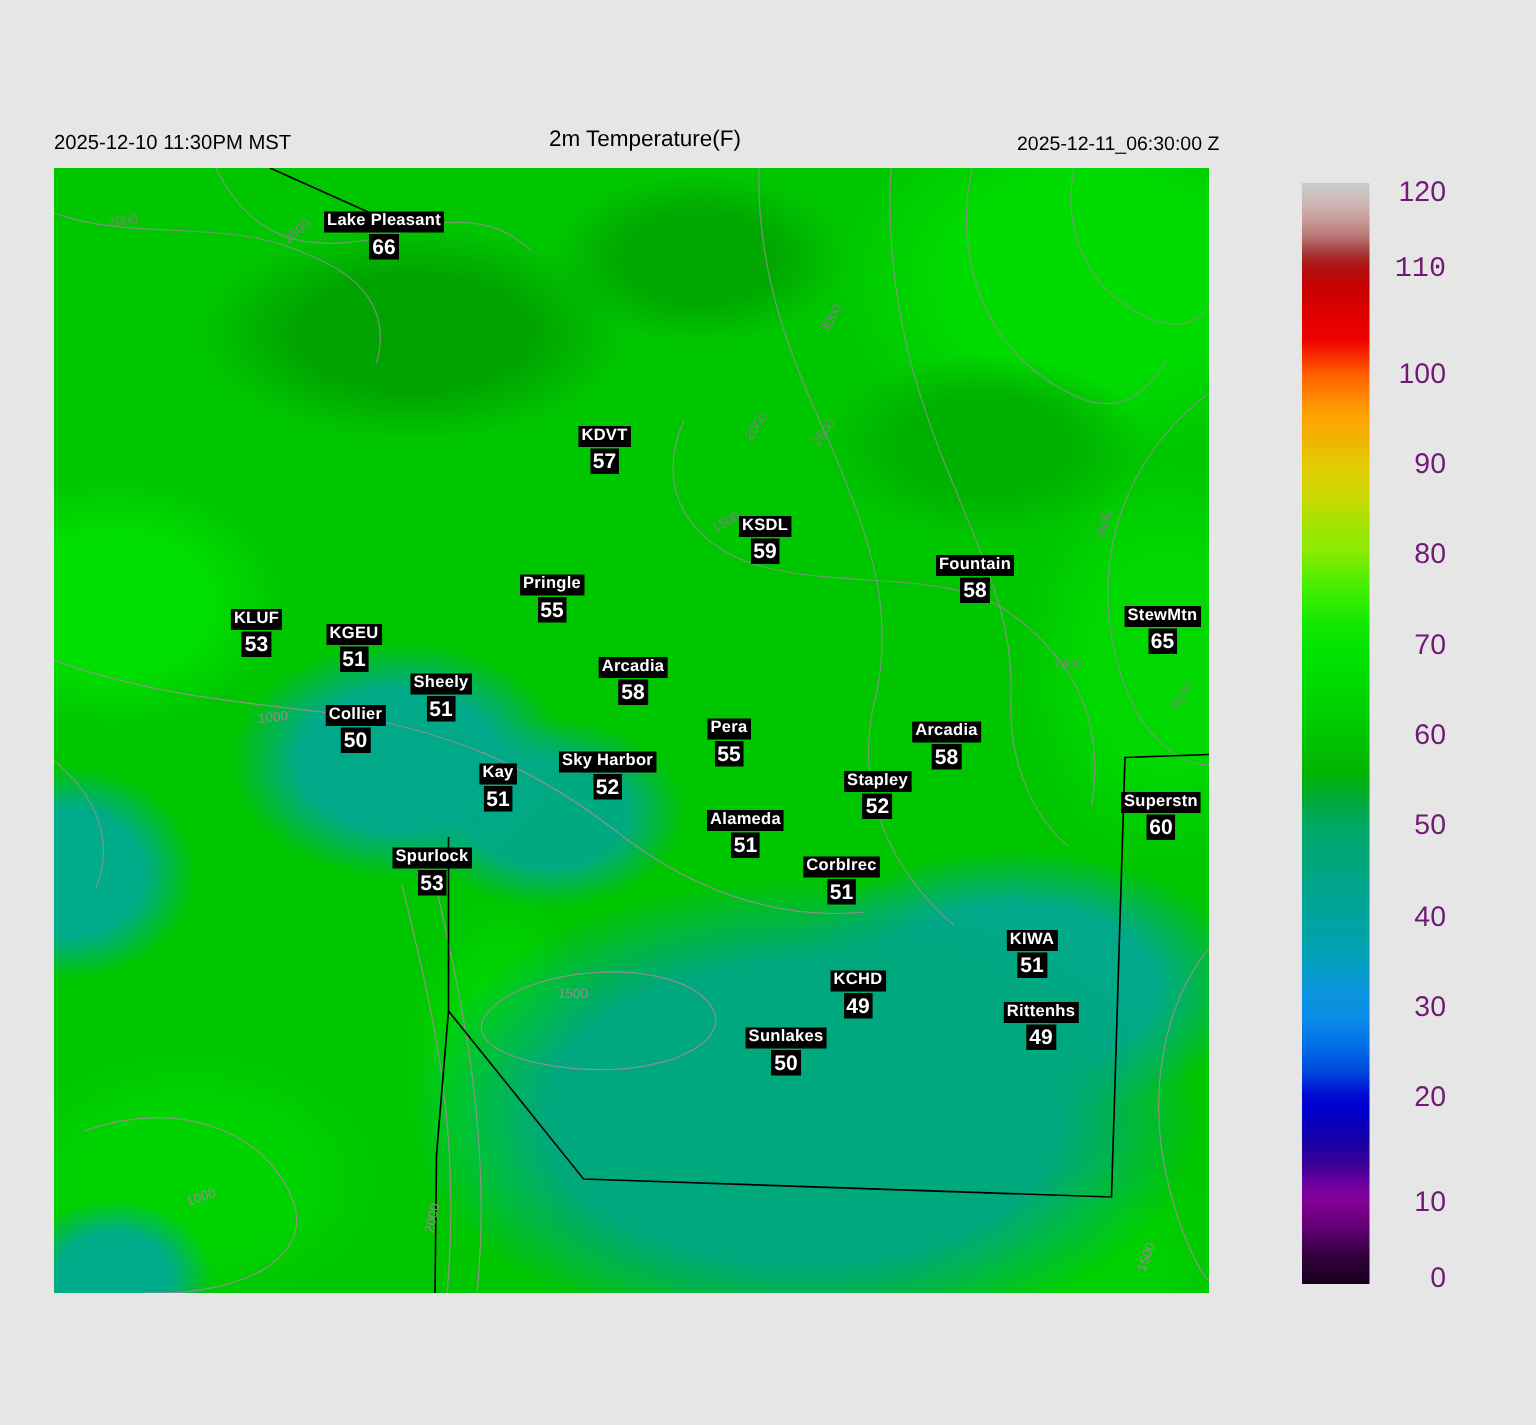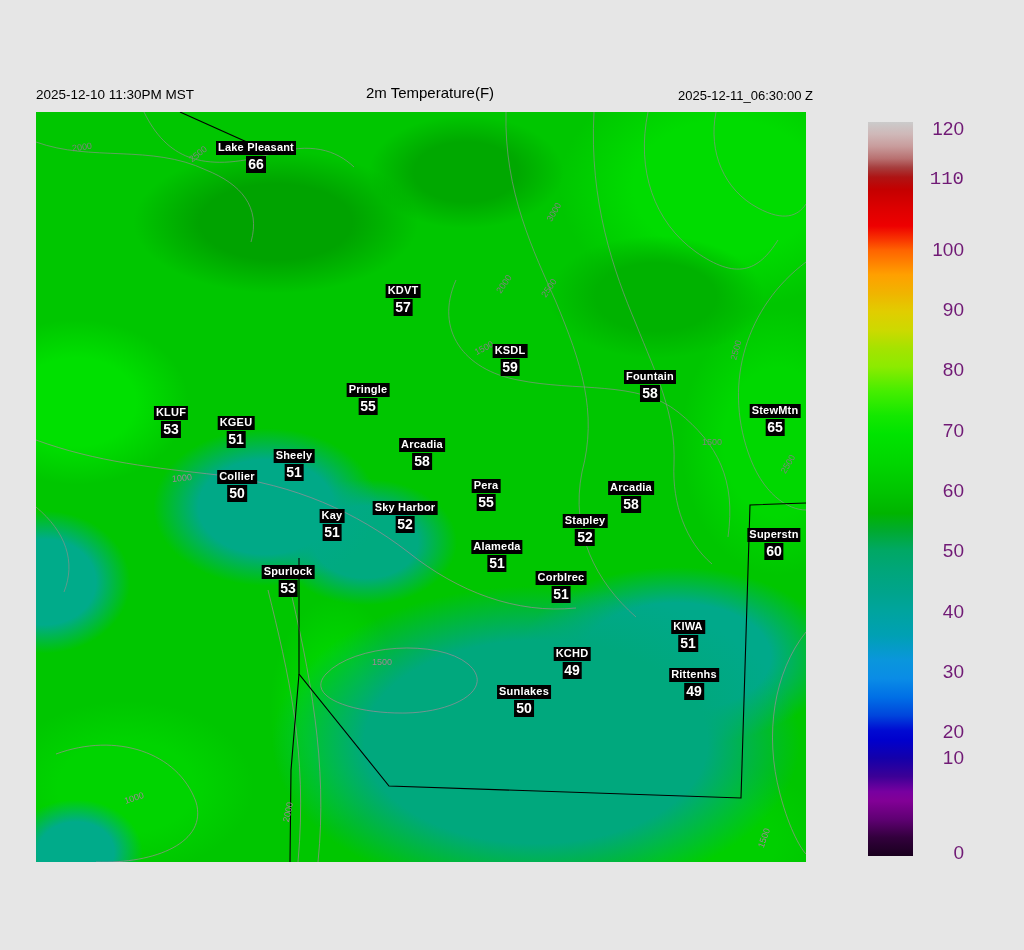--- a/index.html
+++ b/index.html
@@ -136,21 +136,21 @@
       <div class="station" style="left: 652px; top: 467px; margin-top: 38px;"><span class="st-name">KIWA</span><span class="st-value"><span>51</span></span></div>
       <div class="station" style="left: 536px; top: 532px;"><span class="st-name">KCHD</span><span class="st-value"><span>49</span></span></div>
       <div class="station" style="left: 658px; top: 553px;"><span class="st-name">Rittenhs</span><span class="st-value"><span>49</span></span></div>
       <div class="station" style="left: 488px; top: 570px;"><span class="st-name">Sunlakes</span><span class="st-value"><span>50</span></span></div>
     </div>
 </div>
 
 <div id="colorbar" style="background: linear-gradient(to top, rgb(25, 0, 30) 0%, rgb(50, 0, 60) 2.5%, rgb(95, 0, 115) 5%, rgb(130, 0, 150) 7.5%, rgb(120, 0, 160) 8.75%, rgb(60, 0, 150) 10.83%, rgb(20, 0, 170) 13.33%, rgb(0, 0, 205) 15.83%, rgb(0, 10, 210) 17.08%, rgb(0, 70, 220) 19.17%, rgb(0, 112, 230) 21.67%, rgb(10, 140, 230) 24.17%, rgb(10, 150, 220) 26.67%, rgb(0, 160, 180) 30%, rgb(0, 164, 158) 33.33%, rgb(0, 164, 140) 35.83%, rgb(0, 166, 120) 39.17%, rgb(0, 168, 100) 41.67%, rgb(0, 170, 50) 44.17%, rgb(0, 180, 0) 46.67%, rgb(0, 198, 0) 50%, rgb(0, 213, 0) 53.33%, rgb(0, 228, 0) 57.5%, rgb(20, 232, 0) 60%, rgb(70, 238, 0) 63.33%, rgb(140, 235, 0) 66.67%, rgb(165, 227, 0) 69.17%, rgb(205, 217, 0) 71.67%, rgb(225, 205, 0) 74.17%, rgb(240, 180, 0) 76.67%, rgb(255, 160, 0) 79.17%, rgb(255, 130, 0) 80.83%, rgb(255, 100, 0) 82.5%, rgb(250, 60, 0) 83.75%, rgb(238, 0, 0) 85.83%, rgb(220, 0, 0) 88.33%, rgb(196, 0, 0) 90.83%, rgb(174, 20, 20) 92.5%, rgb(166, 60, 60) 93.75%, rgb(184, 112, 112) 95%, rgb(200, 156, 156) 96.67%, rgb(207, 184, 184) 98.33%, rgb(203, 203, 203) 100%);"></div>
 <div id="cb-ticks">
     <div class="cb-tick" style="top: 842px;">0</div>
-    <div class="cb-tick" style="top: 747px;">10</div>
+    <div class="cb-tick" style="top: 791px;">10</div>
     <div class="cb-tick" style="top: 721.334px;">20</div>
     <div class="cb-tick" style="top: 661.001px;">30</div>
     <div class="cb-tick" style="top: 600.668px;">40</div>
     <div class="cb-tick" style="top: 540.335px;">50</div>
     <div class="cb-tick" style="top: 480.002px;">60</div>
     <div class="cb-tick" style="top: 419.669px;">70</div>
     <div class="cb-tick" style="top: 359.336px;">80</div>
     <div class="cb-tick" style="top: 299.003px;">90</div>
     <div class="cb-tick" style="top: 238.67px;">100</div>
     <div class="cb-tick" style="top: 168px; font-family: Liberation Mono, monospace;">110</div>

